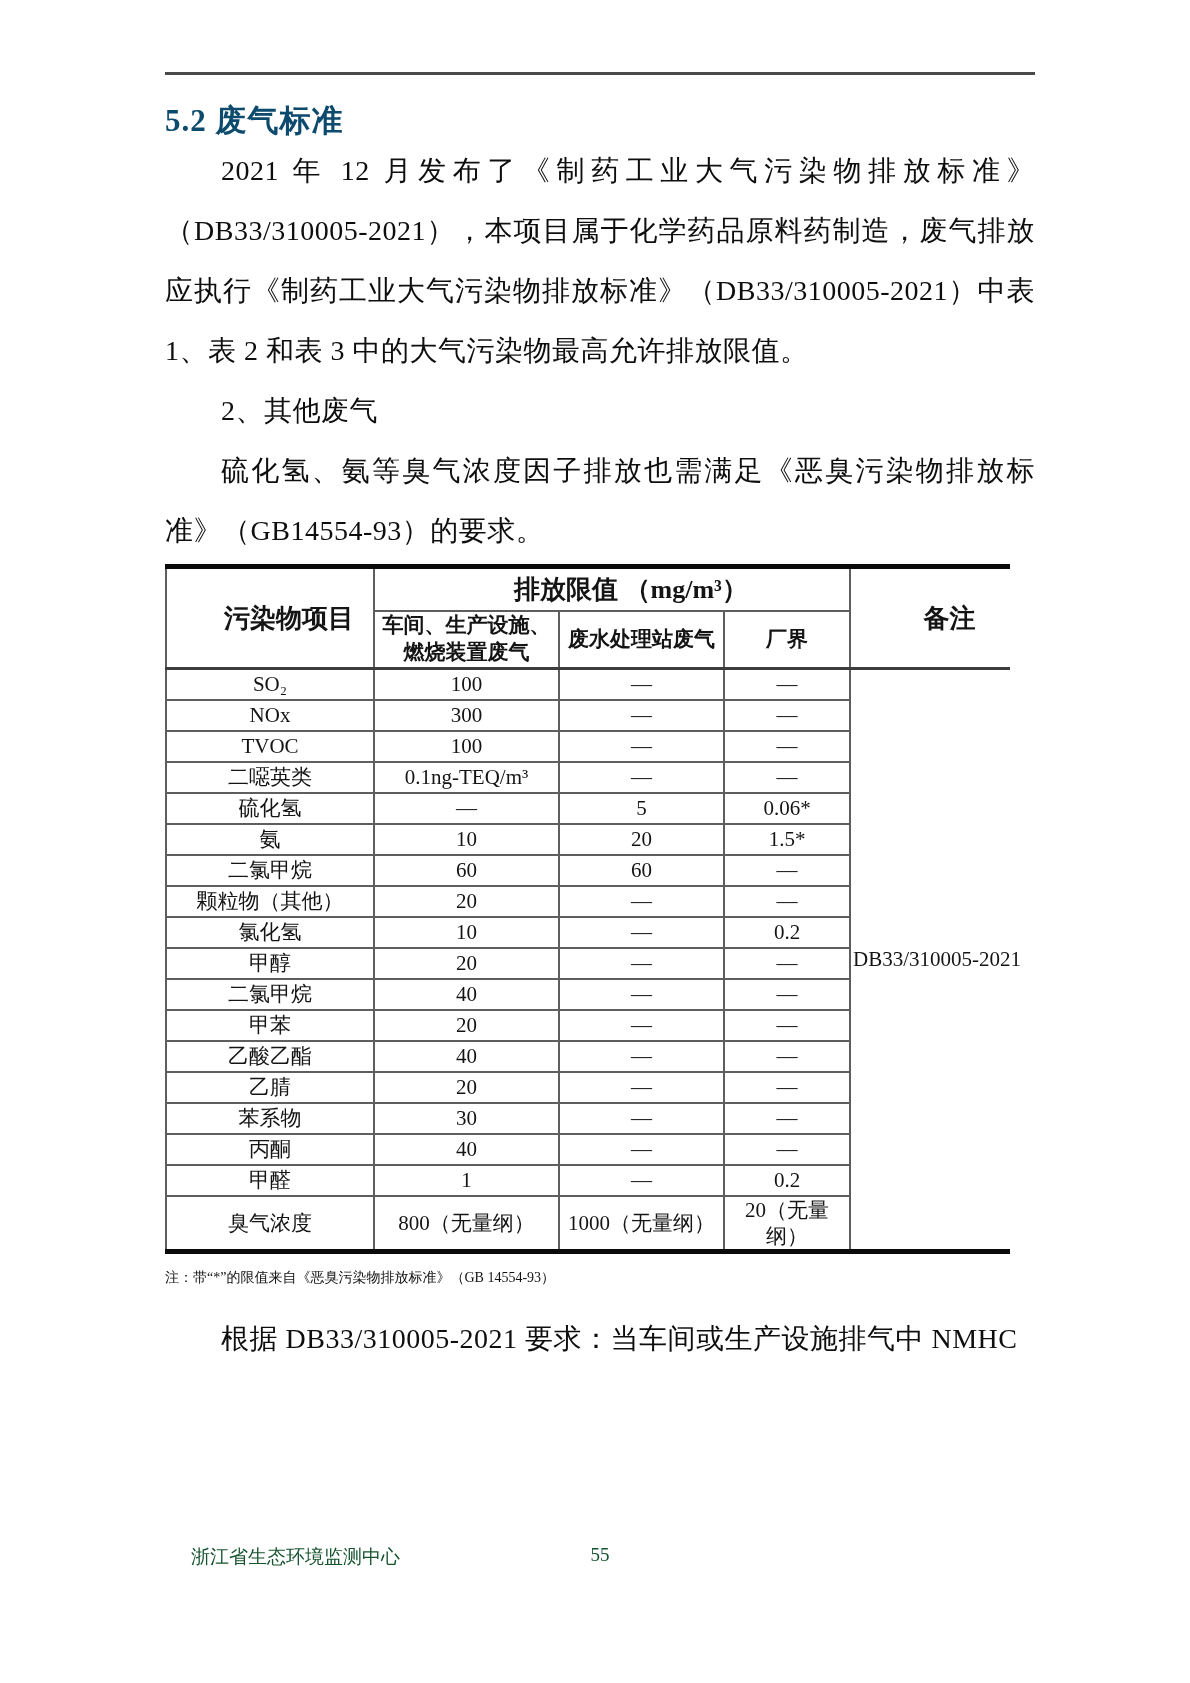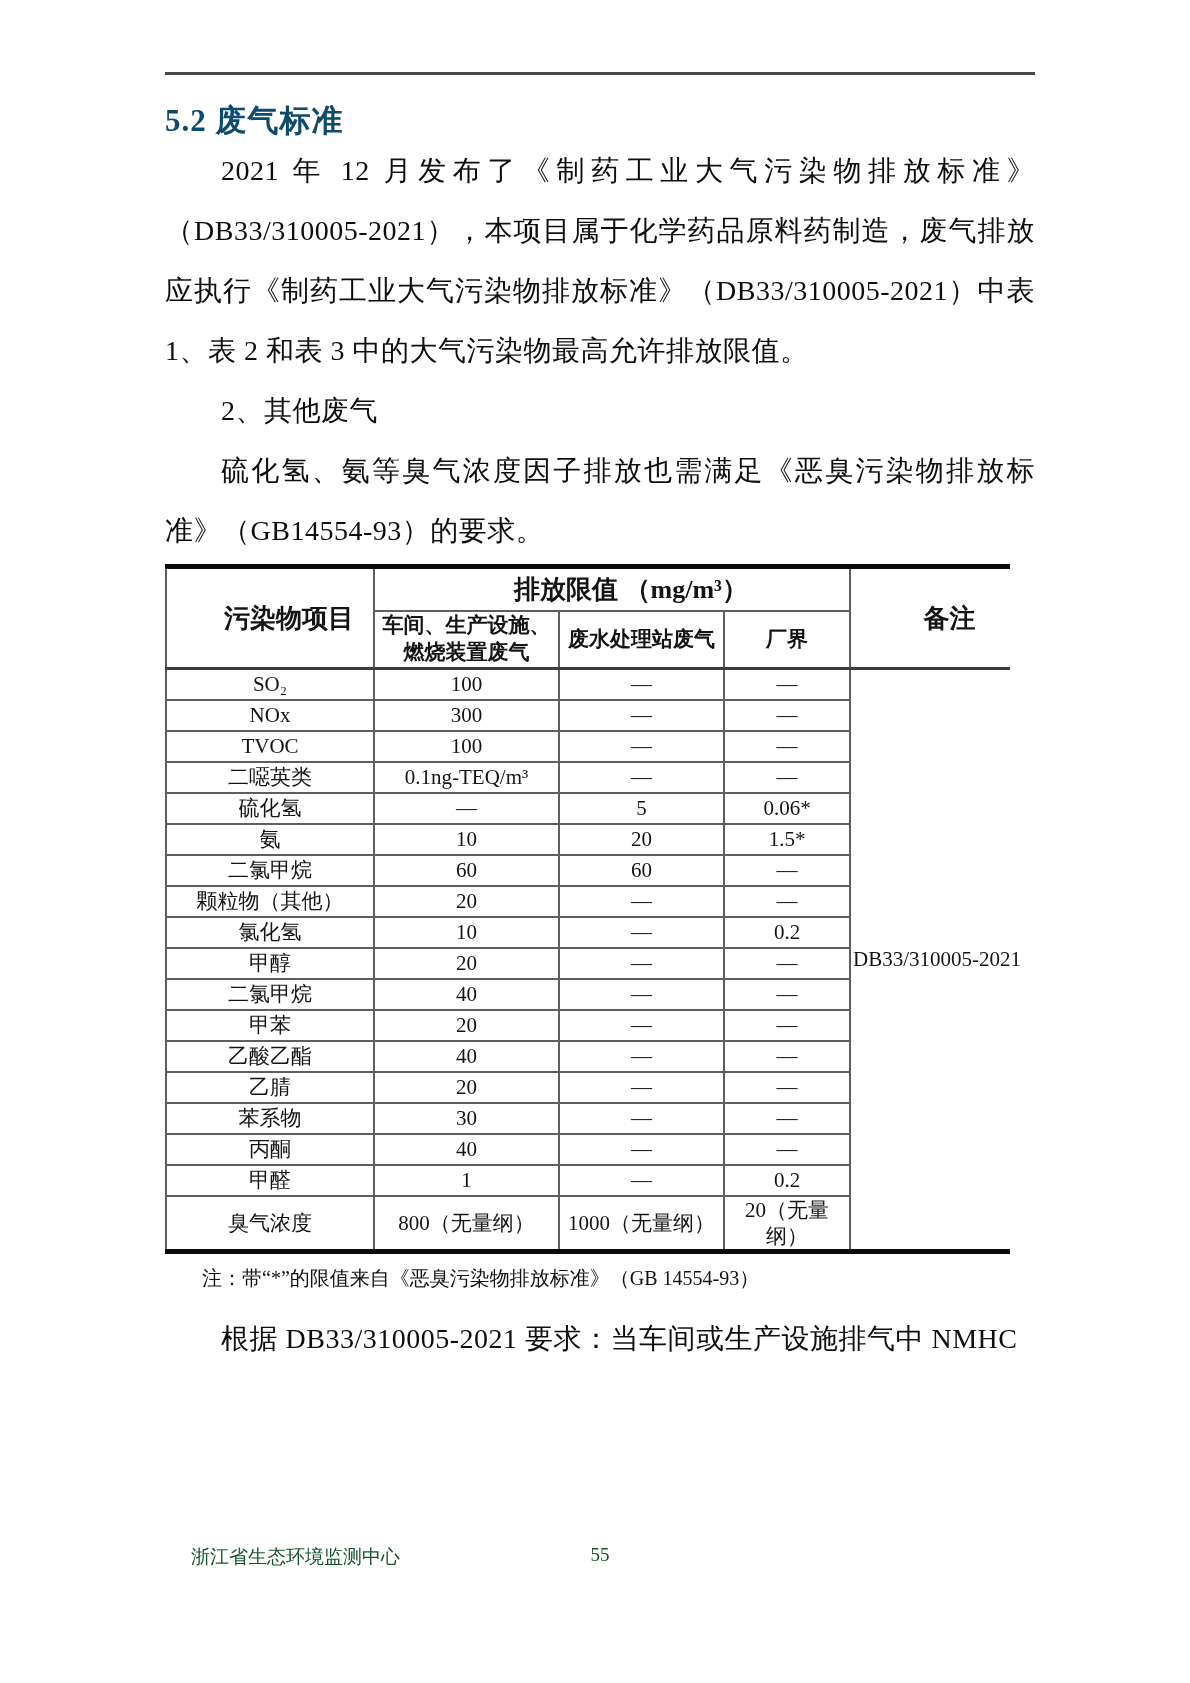--- a/index.html
+++ b/index.html
@@ -77,24 +77,23 @@
   table.std-table tbody td { height:31px; line-height:26px; }
   td.remark-cell {
     font-size:19.5px;
     white-space:nowrap;
     overflow:visible;
     padding:0;
   }
 
   .note-line {
     margin-top:9px;
-    font-size:20px;
+    font-size:14px;
     line-height:30px;
     color:#111;
-    margin-left:37px;
   }
 
   .para.last { margin-top:16px; }
 
   .footer {
     position:absolute;
     top:1544px; left:165px;
     width:870px;
     font-size:19px;
     color:#14532d;

